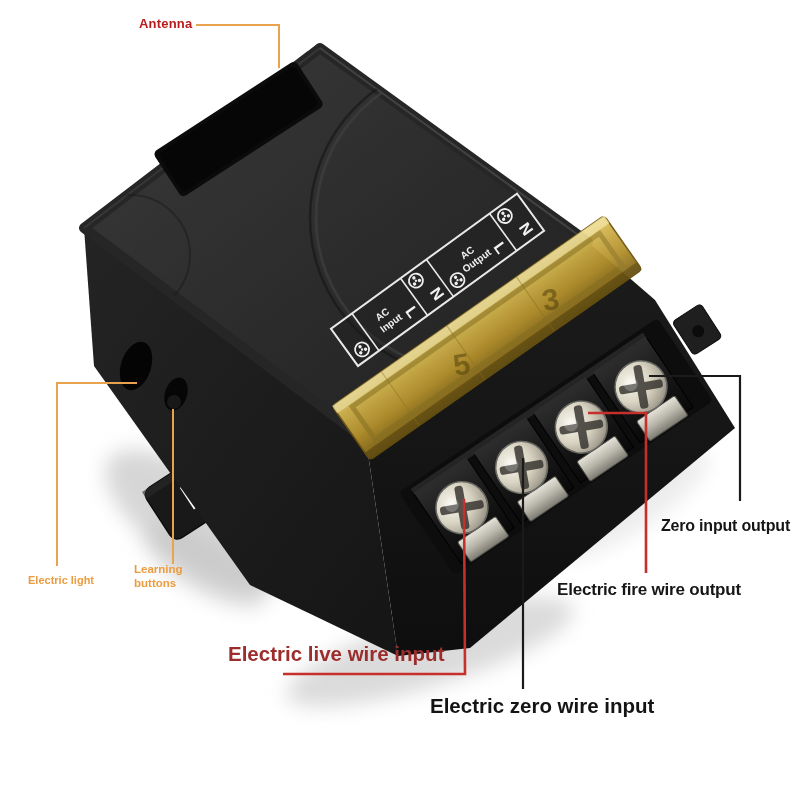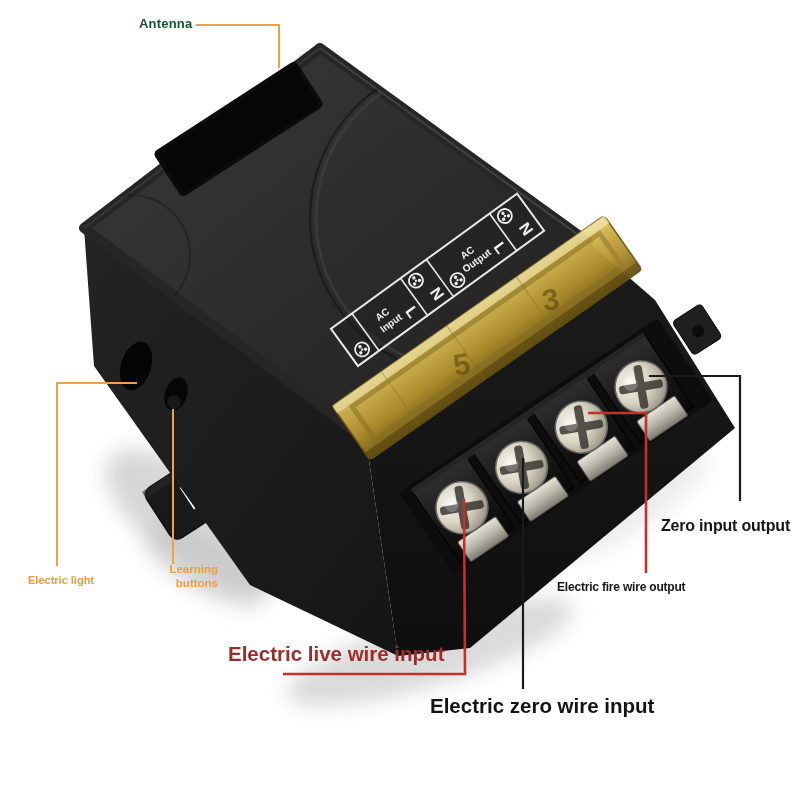--- a/index.html
+++ b/index.html
@@ -1,25 +1,25 @@
 <!DOCTYPE html>
 <html><head>
 <meta charset="utf-8">
 <style>
   html,body{margin:0;padding:0;background:#ffffff;}
   .stage{position:relative;width:800px;height:800px;background:#ffffff;overflow:hidden;
          font-family:"Liberation Sans", sans-serif;}
   .stage svg{position:absolute;left:0;top:0;}
   .callout-label{position:absolute;font-weight:bold;white-space:nowrap;}
-  .lbl-antenna{left:139px;top:16px;font-size:13px;color:#14532d;letter-spacing:.2px;text-align:right;}
+  .lbl-antenna{left:139px;top:16px;font-size:13px;color:#b91c1c;letter-spacing:.2px;text-align:right;}
   .lbl-indicator{left:28px;top:574px;font-size:11px;color:#ec9c40;}
   .lbl-learning{left:134px;top:563px;width:84px;font-size:11.5px;color:#ec9c40;
-                text-align:right;line-height:1.18;white-space:normal;}
+                text-align:left;line-height:1.18;white-space:normal;}
   .lbl-zero-out{left:661px;top:517px;font-size:16px;color:#161616;letter-spacing:-.2px;}
-  .lbl-fire-out{left:557px;top:580px;font-size:12px;color:#161616;letter-spacing:-.2px;}
+  .lbl-fire-out{left:557px;top:580px;font-size:17px;color:#161616;letter-spacing:-.2px;}
   .lbl-live-in{left:228px;top:642px;font-size:20.5px;color:#9b2e2c;}
   .lbl-zero-in{left:430px;top:694px;font-size:20.5px;color:#141414;}
 </style>
 </head>
 <body>
 
 <div class="stage">
 
 <svg width="800" height="800" viewBox="0 0 800 800">
   <defs>

